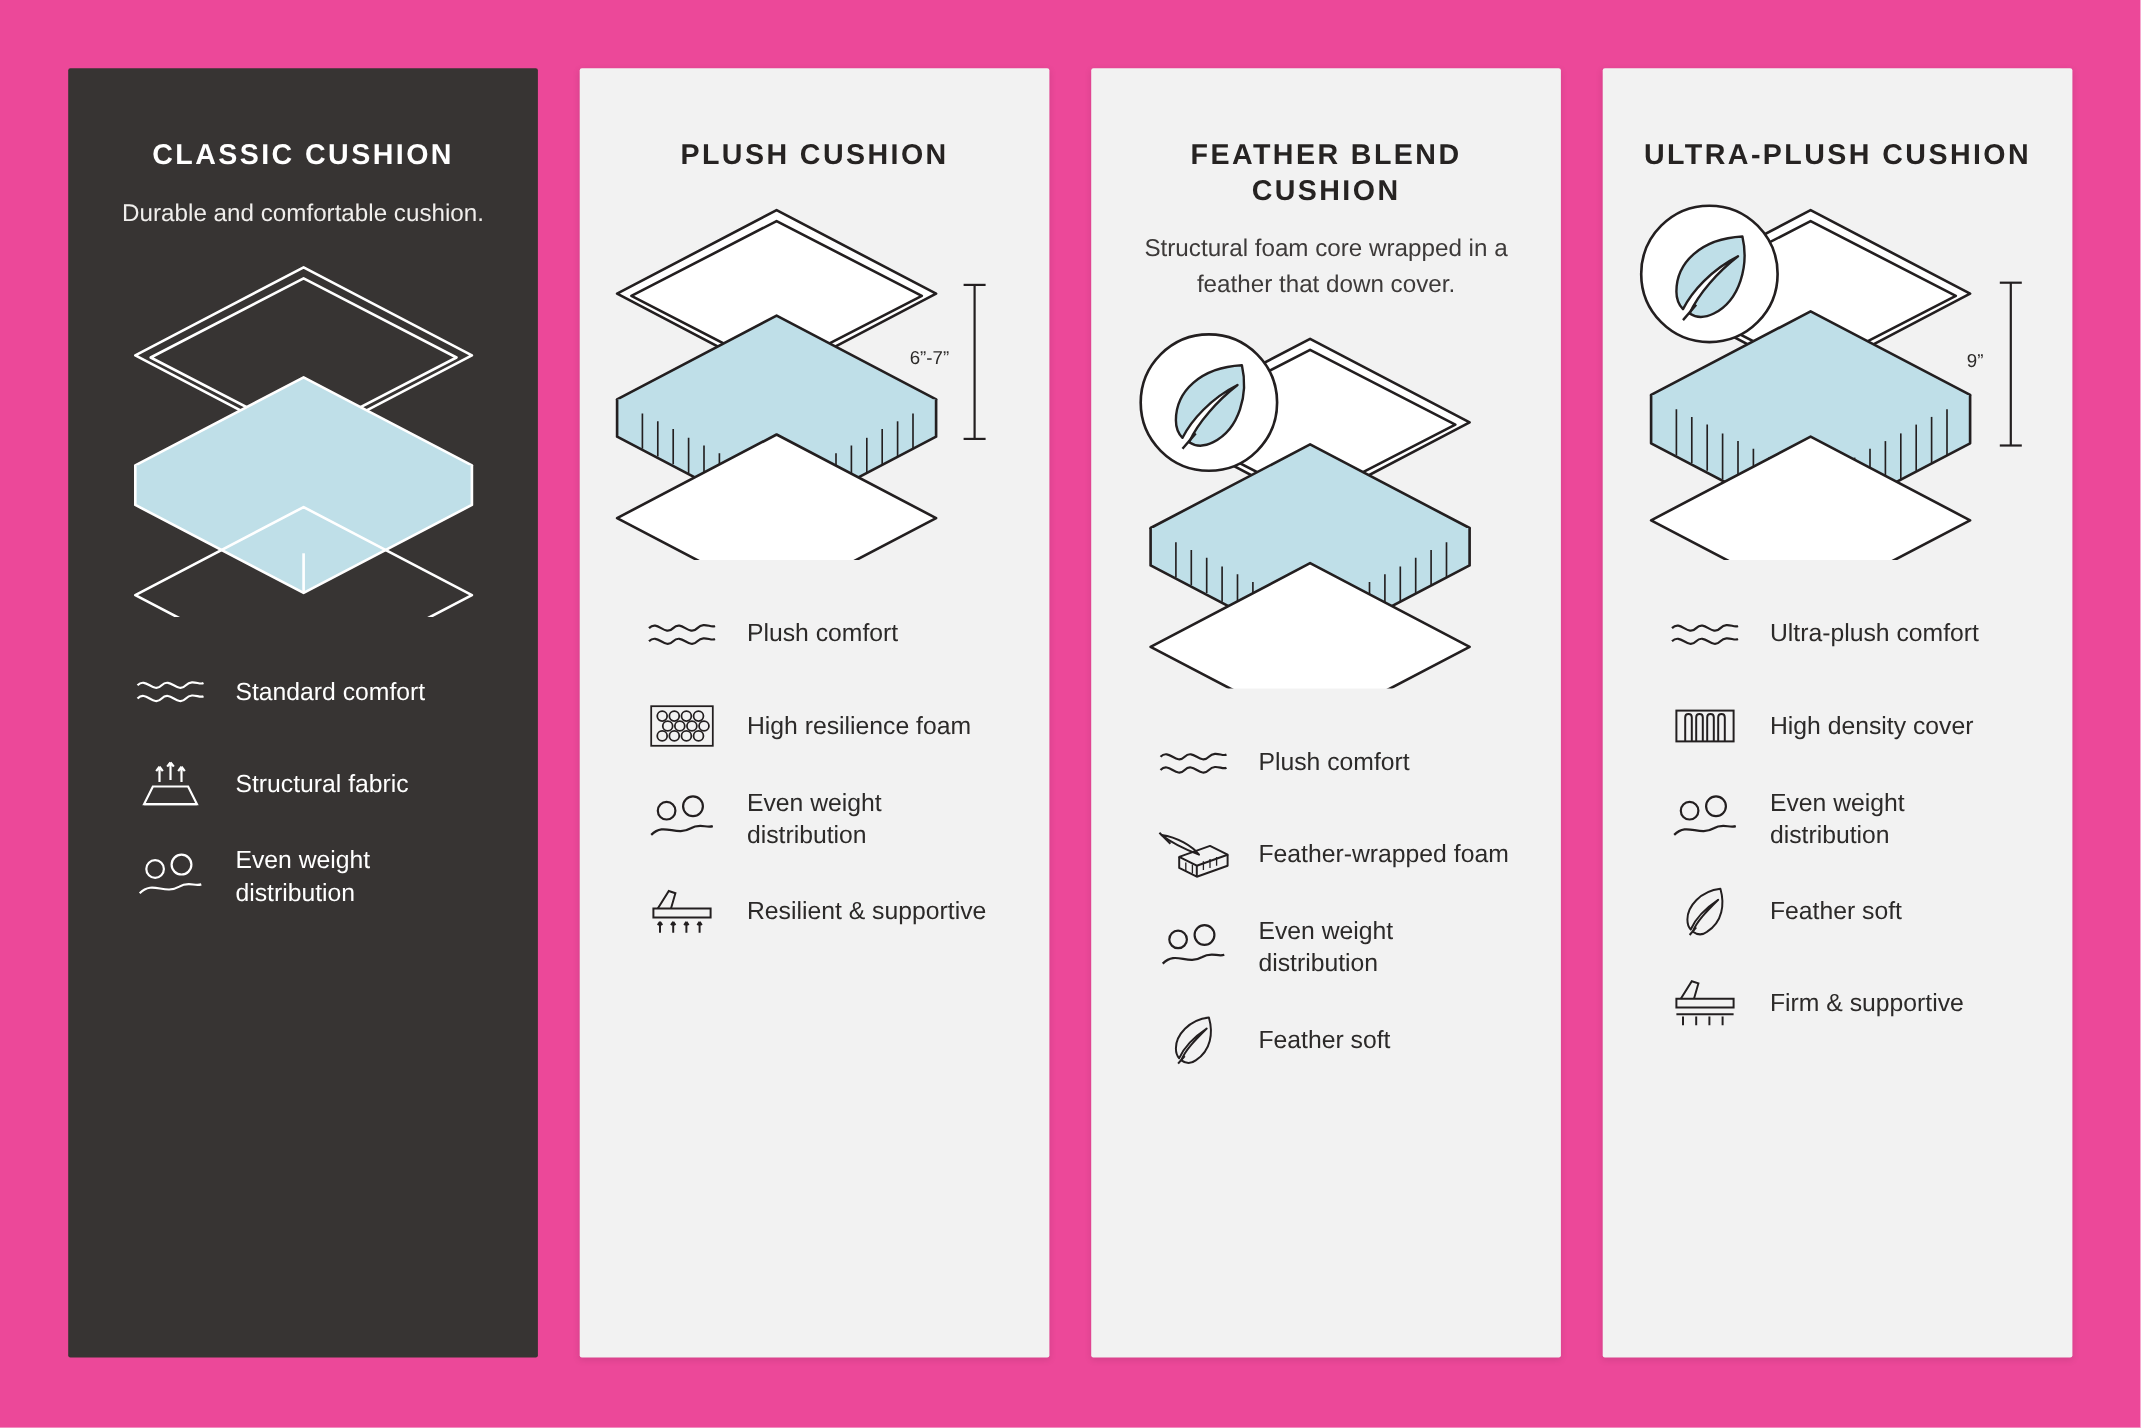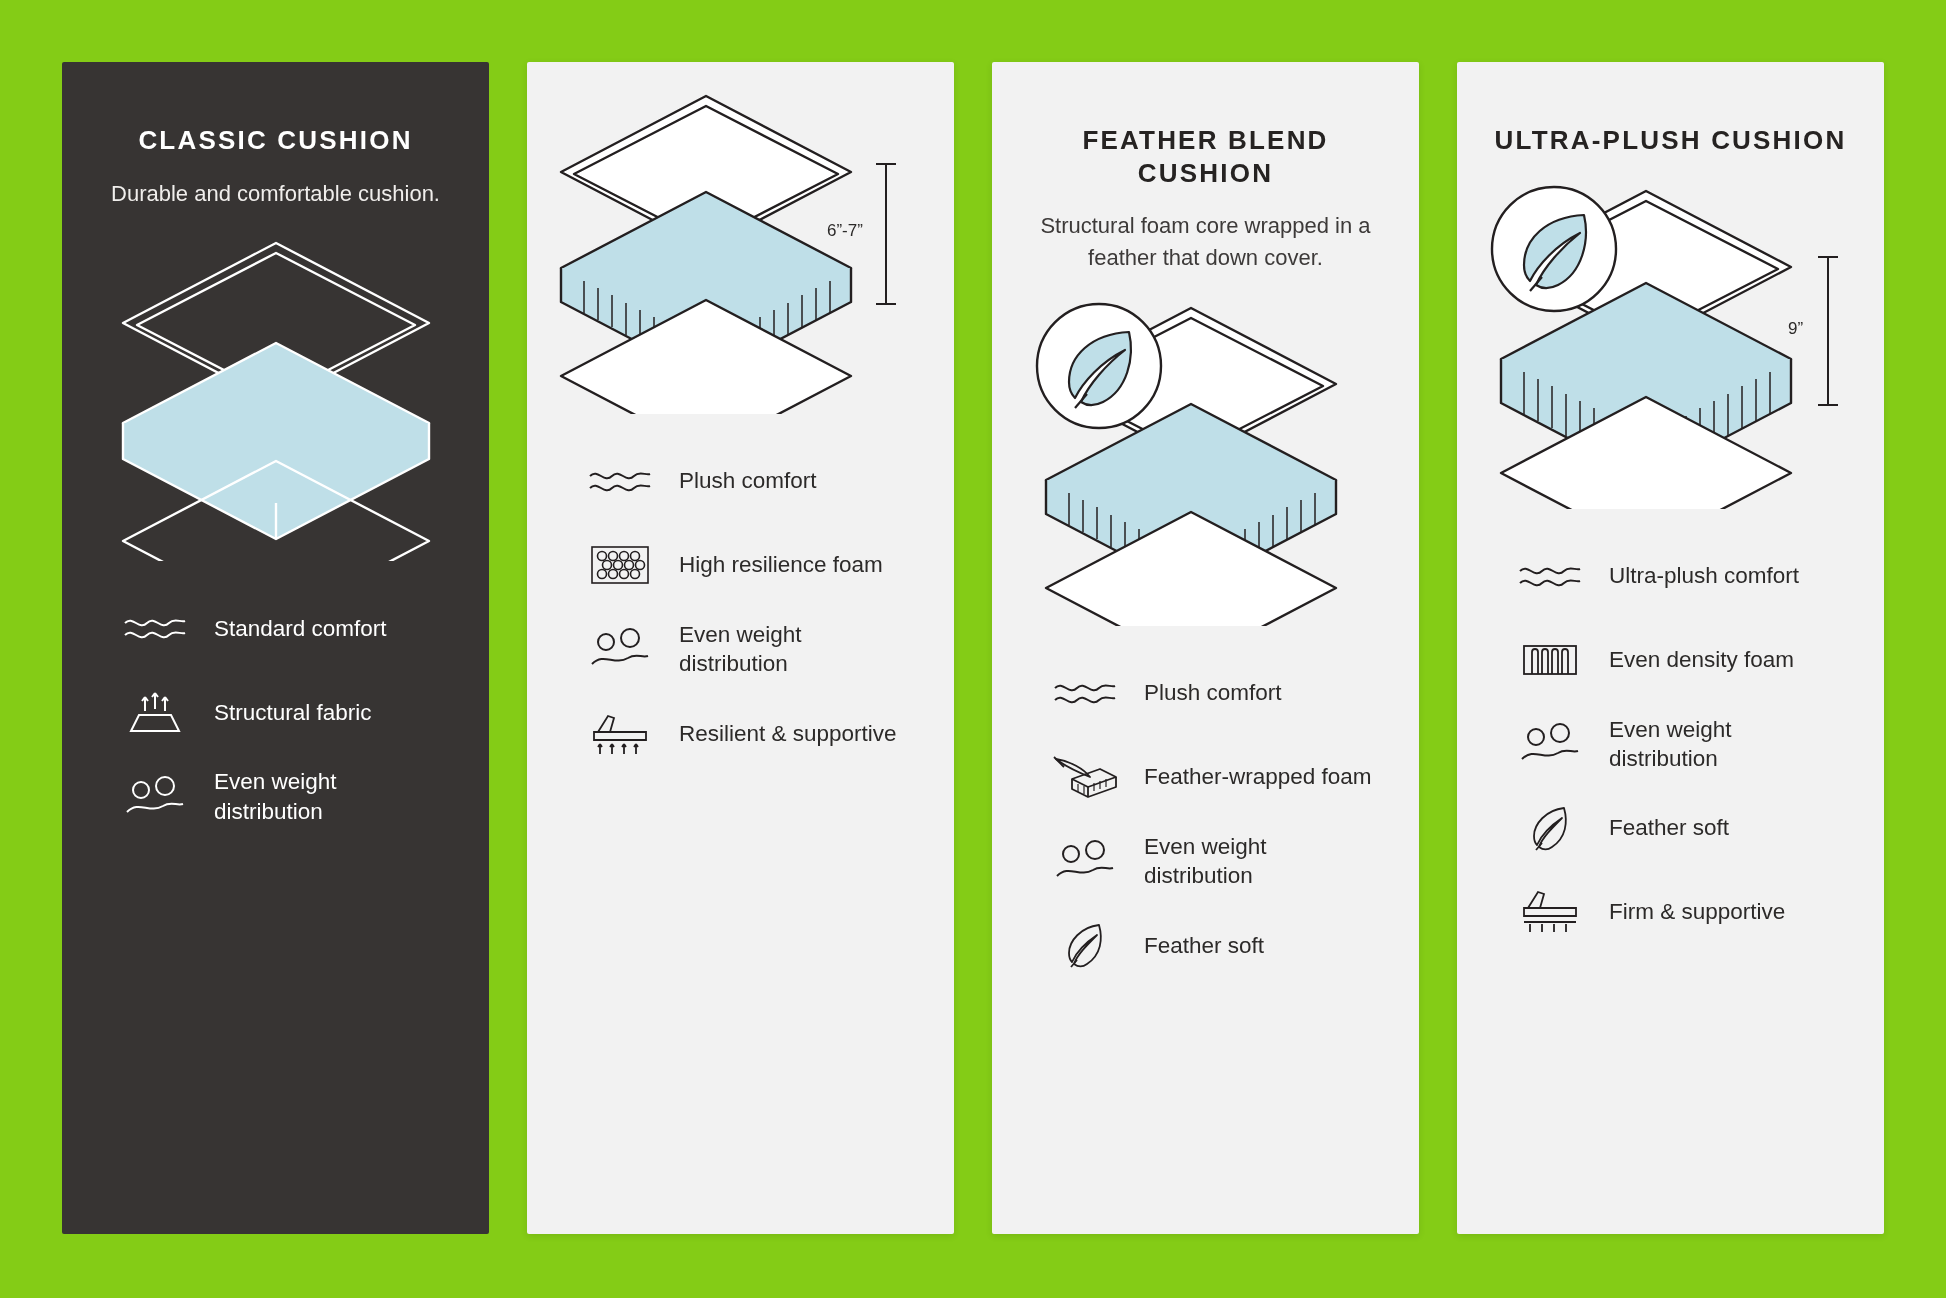--- a/index.html
+++ b/index.html
@@ -10,21 +10,21 @@
   body {
     width: 1946px;
     height: 1298px;
     font-family: "Liberation Sans", sans-serif;
     overflow: hidden;
   }
   .board {
     position: relative;
     width: 1946px;
     height: 1298px;
-    background: #84cc16;
+    background: #ec4899;
   }
   .cards {
     display: flex;
     gap: 38px;
     padding: 62px 62px;
     box-sizing: border-box;
   }
   .card {
     width: 432px;
     height: 1172px;
@@ -156,20 +156,21 @@
               <circle cx="42" cy="12" r="9"></circle>
               <path d="M4,38 C16,26 26,40 40,32 C48,27 54,32 60,30"></path>
             </svg>
           </span>
           <span class="txt">Even weight distribution</span>
         </div>
       </div>
     </div>
 
     <div class="card">
+      <h2 class="card-title">PLUSH CUSHION</h2>
 
       <div class="art">
         <svg width="370" height="330" viewBox="0 0 370 330">
           <g fill="none" stroke="#231f20" stroke-width="2.4" stroke-linejoin="round">
             <polygon points="150,12 295,88 150,164 5,88" fill="#ffffff"></polygon>
             <polygon points="150,22 282,90 150,158 18,90" fill="#ffffff"></polygon>
             <polygon points="150,108 295,184 150,260 5,184" fill="#bfdfe8"></polygon>
             <path d="M5,184 L5,218 L150,294 L295,218 L295,184" fill="#bfdfe8"></path>
             <line x1="150" y1="260" x2="150" y2="294"></line>
             <g stroke-width="1.5">
@@ -408,21 +409,21 @@
         <div class="feature">
           <span class="ico">
             <svg width="64" height="44" viewBox="0 0 64 44" fill="none" stroke="#231f20" stroke-width="1.8">
               <rect x="6" y="8" width="52" height="28"></rect>
               <path d="M14,36 L14,14 C14,10 20,10 20,14 L20,36"></path>
               <path d="M24,36 L24,14 C24,10 30,10 30,14 L30,36"></path>
               <path d="M34,36 L34,14 C34,10 40,10 40,14 L40,36"></path>
               <path d="M44,36 L44,14 C44,10 50,10 50,14 L50,36"></path>
             </svg>
           </span>
-          <span class="txt">Even density foam</span>
+          <span class="txt">High density cover</span>
         </div>
         <div class="feature">
           <span class="ico">
             <svg width="64" height="46" viewBox="0 0 64 46" fill="none" stroke="#231f20" stroke-width="2">
               <circle cx="18" cy="16" r="8"></circle>
               <circle cx="42" cy="12" r="9"></circle>
               <path d="M4,38 C16,26 26,40 40,32 C48,27 54,32 60,30"></path>
             </svg>
           </span>
           <span class="txt">Even weight distribution</span>

